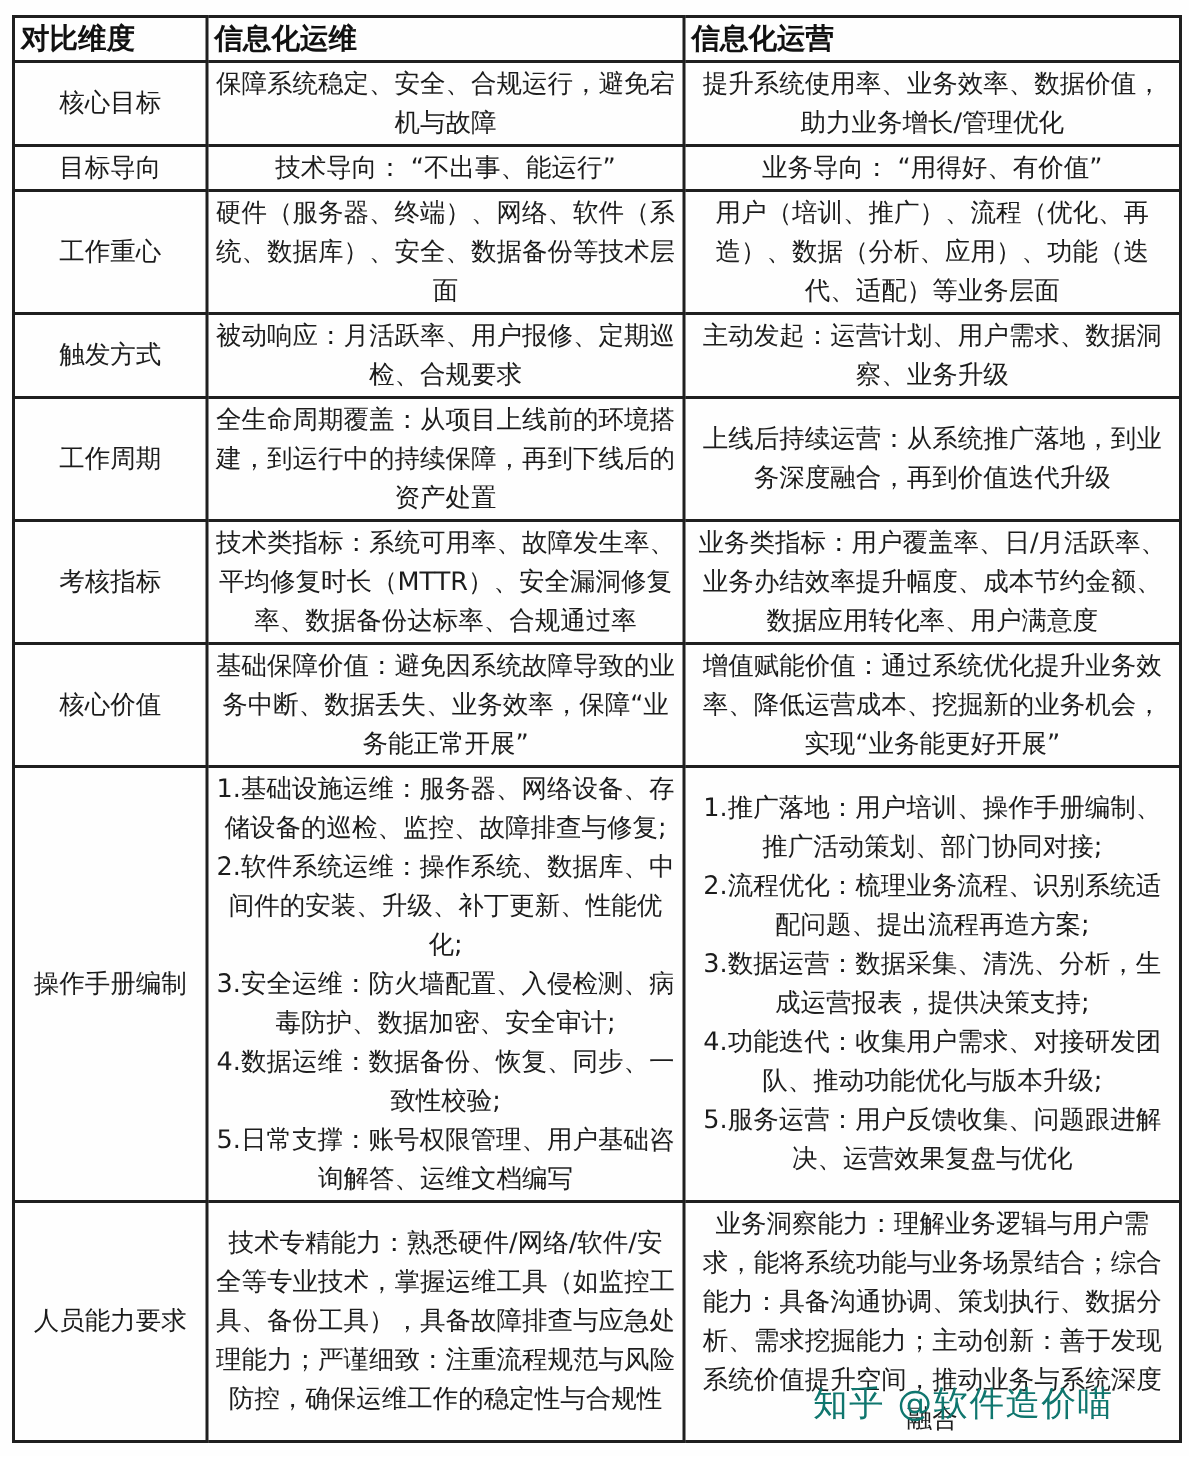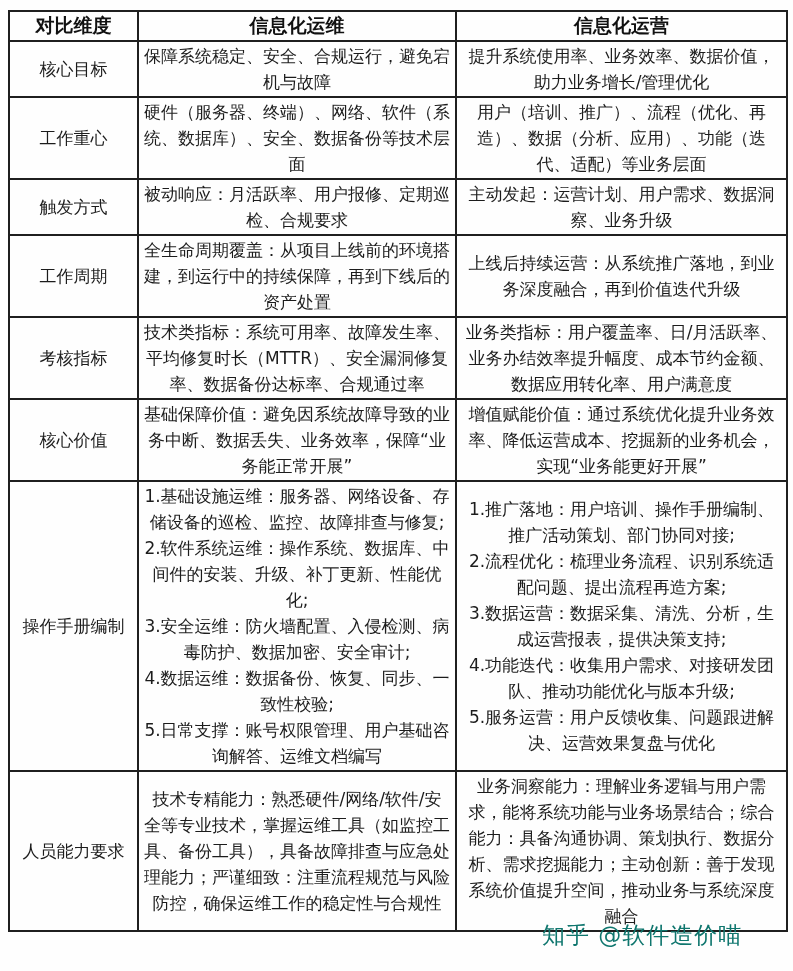--- a/index.html
+++ b/index.html
@@ -26,21 +26,21 @@
   }
   table.cmp th, table.cmp td {
     border: 2px solid #1f1f1f;
     color: #1c1c1c;
     vertical-align: middle;
     box-sizing: border-box;
   }
   table.cmp th {
     font-size: 19px;
     font-weight: bold;
-    text-align: center;
+    text-align: left;
     height: 28px;
     padding: 1px 4px;
     color: #111111;
   }
   table.cmp td {
     font-size: 17px;
     line-height: 26px;
     padding: 1px 5px;
   }
   td.dim-cell {
@@ -81,20 +81,25 @@
         <th>信息化运营</th>
       </tr>
     </thead>
     <tbody>
         <tr>
           <td class="dim-cell">核心目标</td>
           <td class="content-cell">保障系统稳定、安全、合规运行，避免宕机与故障</td>
           <td class="content-cell">提升系统使用率、业务效率、数据价值，助力业务增长/管理优化</td>
         </tr>
         <tr>
+          <td class="dim-cell">目标导向</td>
+          <td class="content-cell">技术导向： “不出事、能运行”</td>
+          <td class="content-cell">业务导向： “用得好、有价值”</td>
+        </tr>
+        <tr>
           <td class="dim-cell">工作重心</td>
           <td class="content-cell">硬件（服务器、终端）、网络、软件（系统、数据库）、安全、数据备份等技术层面</td>
           <td class="content-cell">用户（培训、推广）、流程（优化、再造）、数据（分析、应用）、功能（迭代、适配）等业务层面</td>
         </tr>
         <tr>
           <td class="dim-cell">触发方式</td>
           <td class="content-cell">被动响应：月活跃率、用户报修、定期巡检、合规要求</td>
           <td class="content-cell">主动发起：运营计划、用户需求、数据洞察、业务升级</td>
         </tr>
         <tr>

